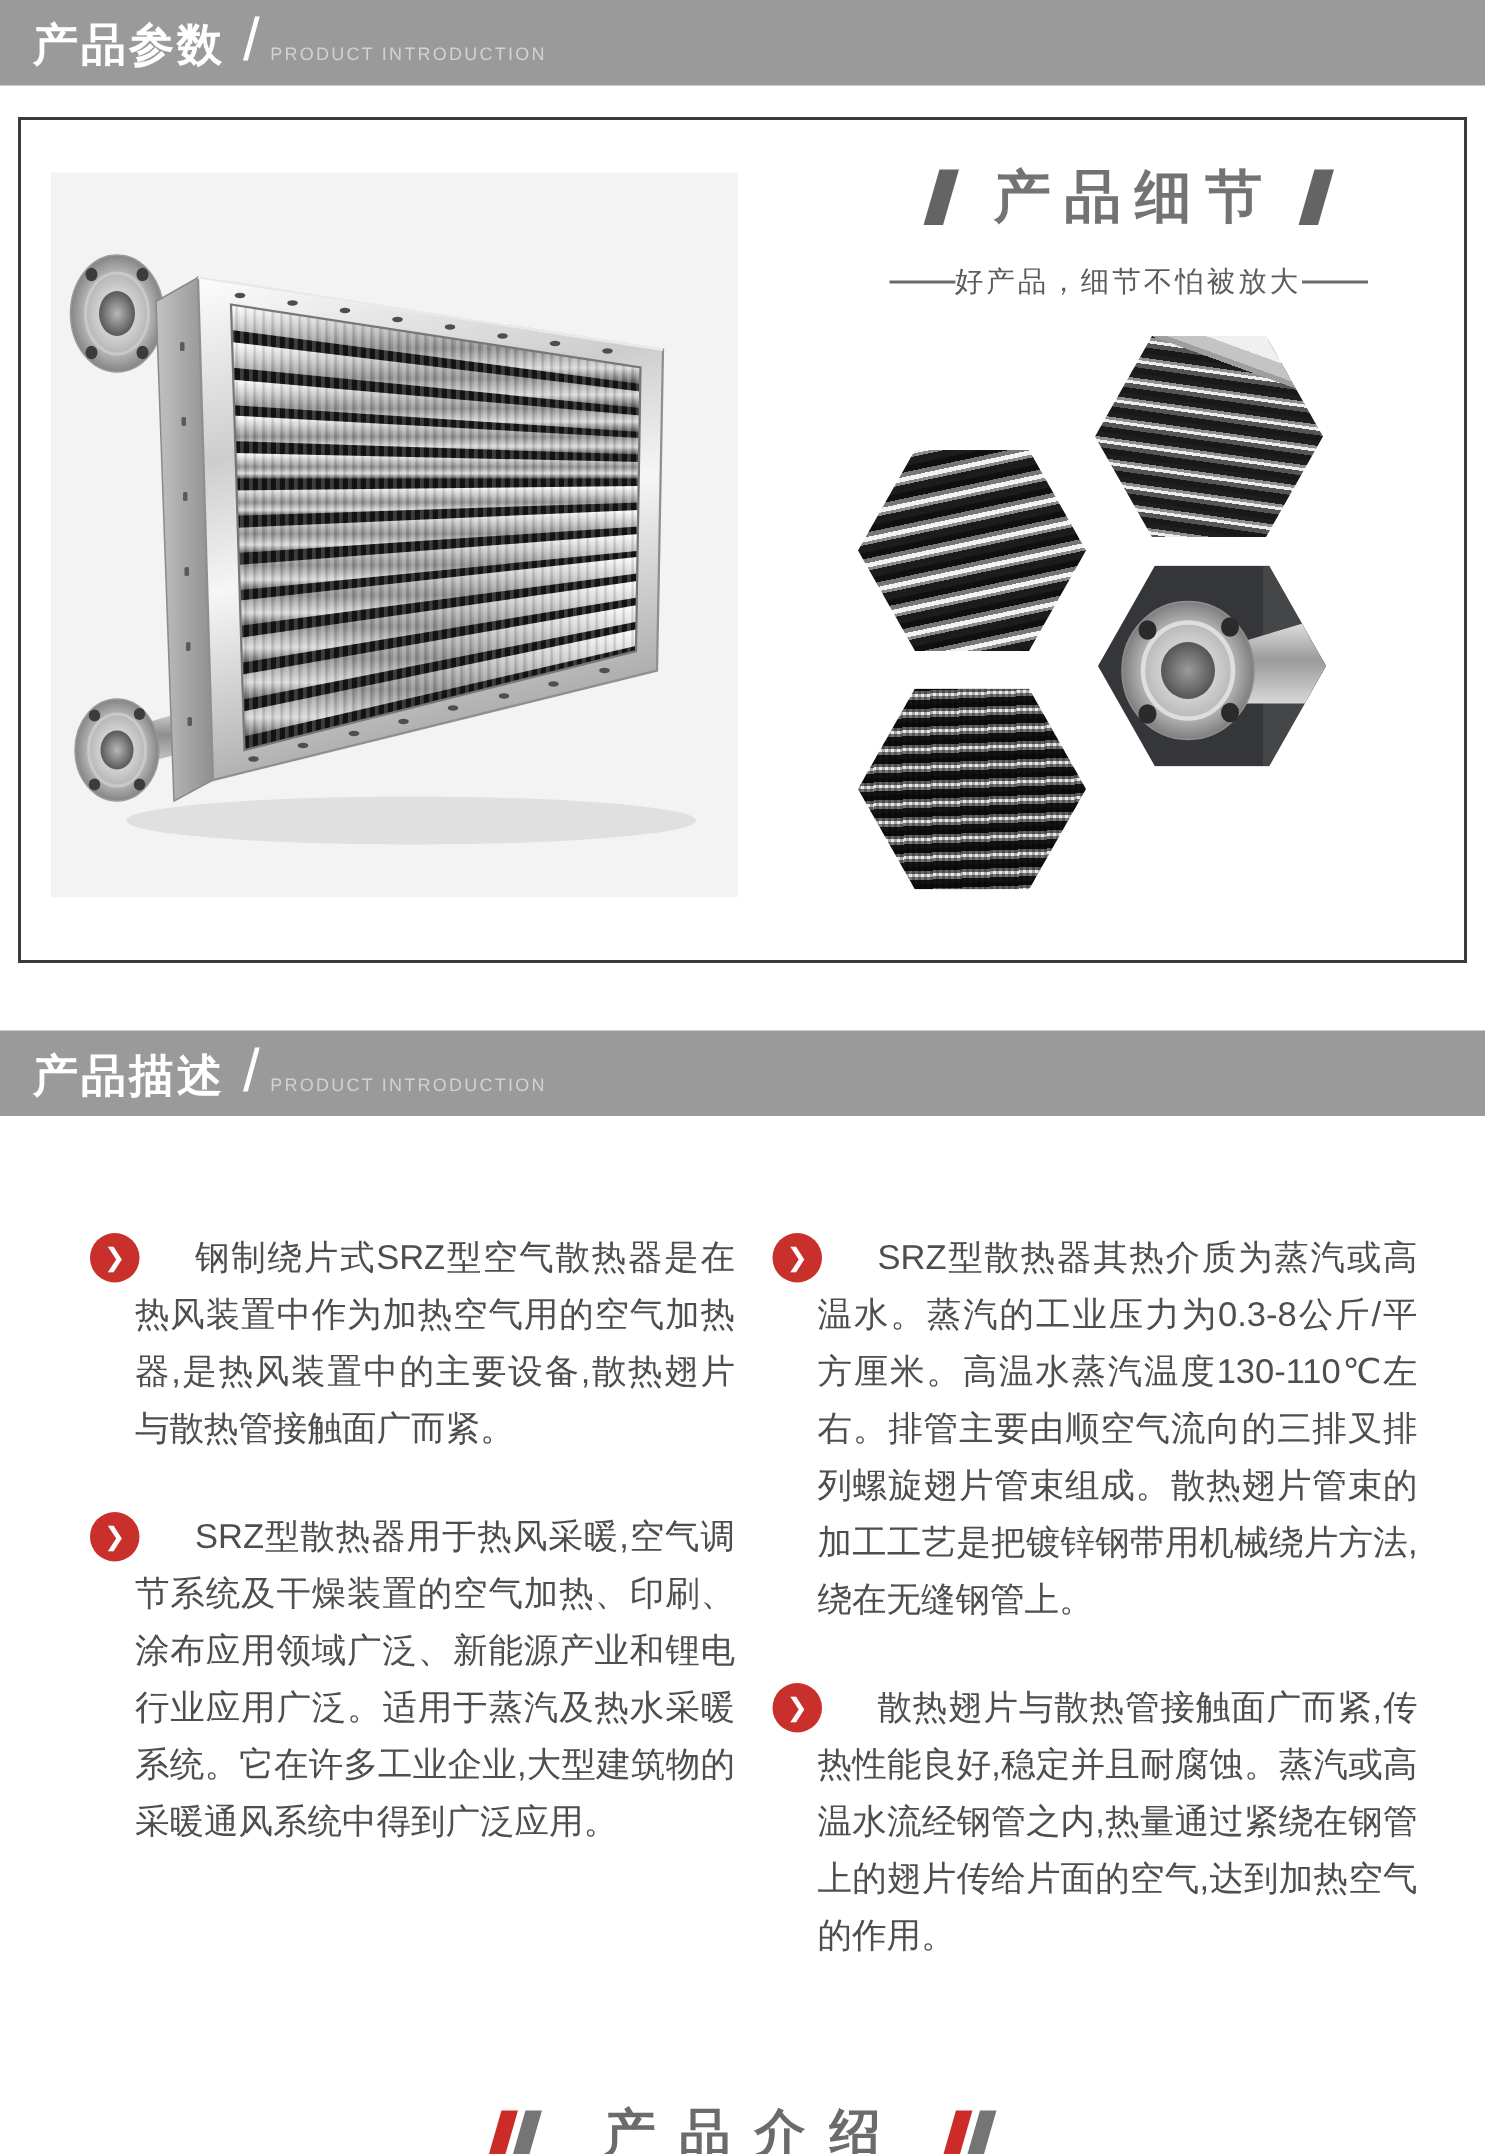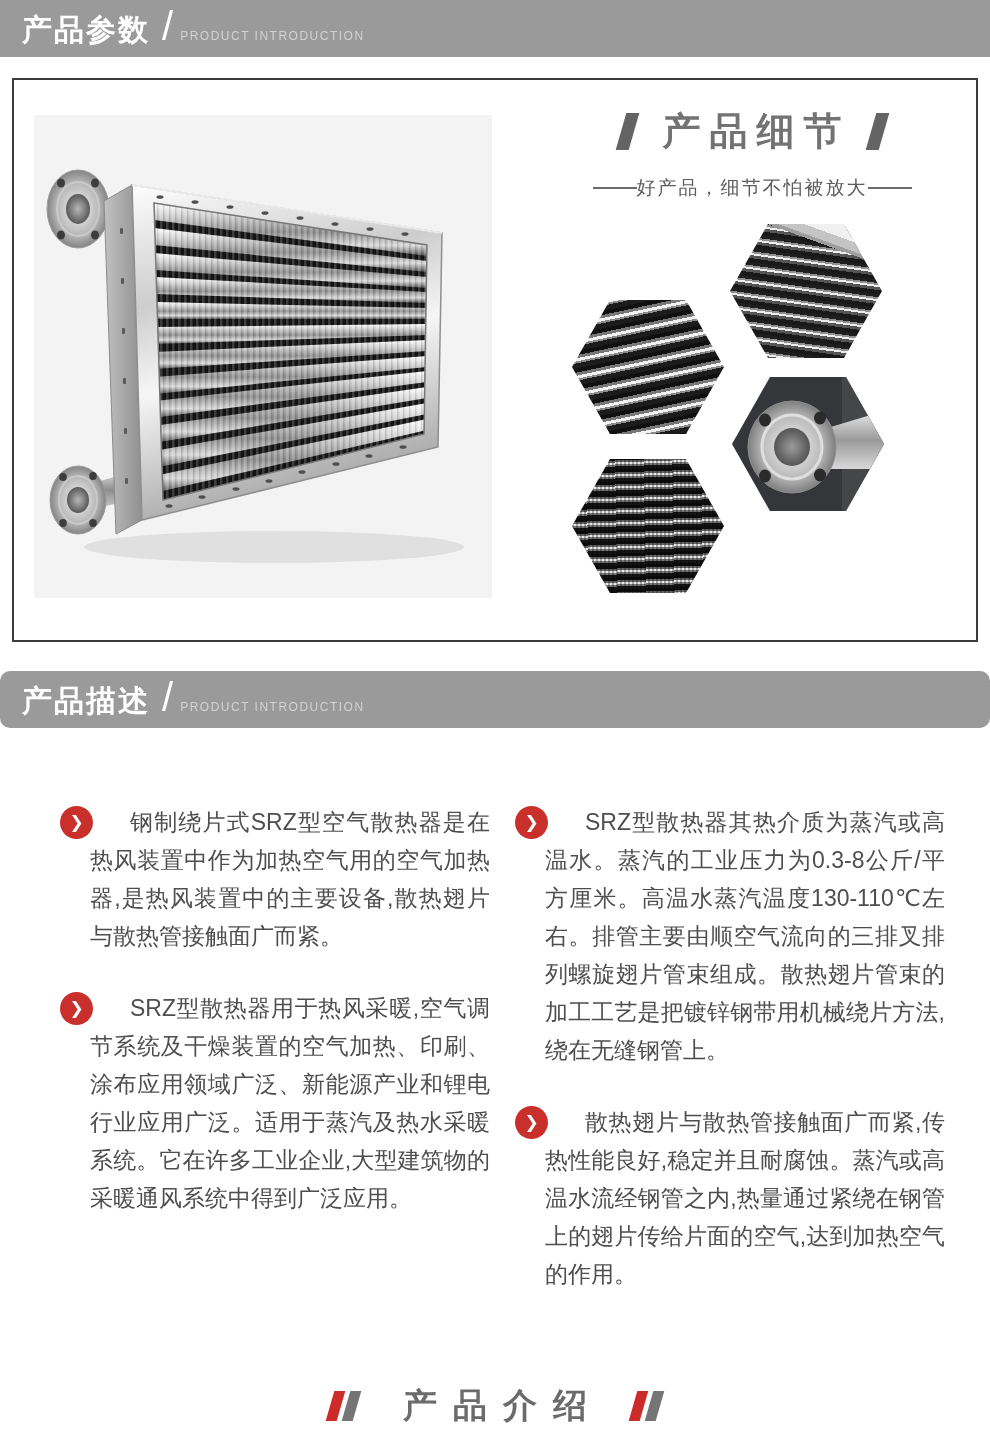--- a/index.html
+++ b/index.html
@@ -37,21 +37,21 @@
     background:
       repeating-linear-gradient(168deg,#101010 0 4px,#777777 4px 7px,#f2f2f2 7px 10px,#8a8a8a 10px 12px,#1c1c1c 12px 17px); }
   #hexC { left:718px; top:297px; background:#34363a; }
   #hexC svg { display:block; }
   #hexD { left:558px; top:379px;
     background:
       repeating-linear-gradient(90deg,rgba(0,0,0,.28) 0 2px,rgba(255,255,255,0) 2px 4px),
       repeating-linear-gradient(178deg,#0d0d0d 0 3px,#666666 3px 5px,#e8e8e8 5px 7px,#777777 7px 9px,#141414 9px 12px); }
 
   
-  .desc-bar { margin-top:29px;border-radius:10px; }
+  .desc-bar { margin-top:45px; }
   .desc-cols { display:flex; gap:25px; padding:75px 45px 0 60px; }
   .desc-col { width:430px; }
   .para { position:relative; margin-left:30px; font-size:23px; line-height:38px; color:#4e4e4e;
           text-indent:40px; text-align:justify; margin-bottom:34px; }
   .bullet { position:absolute; left:-30px; top:3px; width:33px; height:33px; border-radius:50%;
             background:#c9302b; color:#ffffff; display:flex; align-items:center; justify-content:center;
             font-size:17px; font-weight:bold; text-indent:0; }
 
   
   .params-row { margin-top:56px; display:flex; align-items:center; justify-content:center; gap:46px; }

